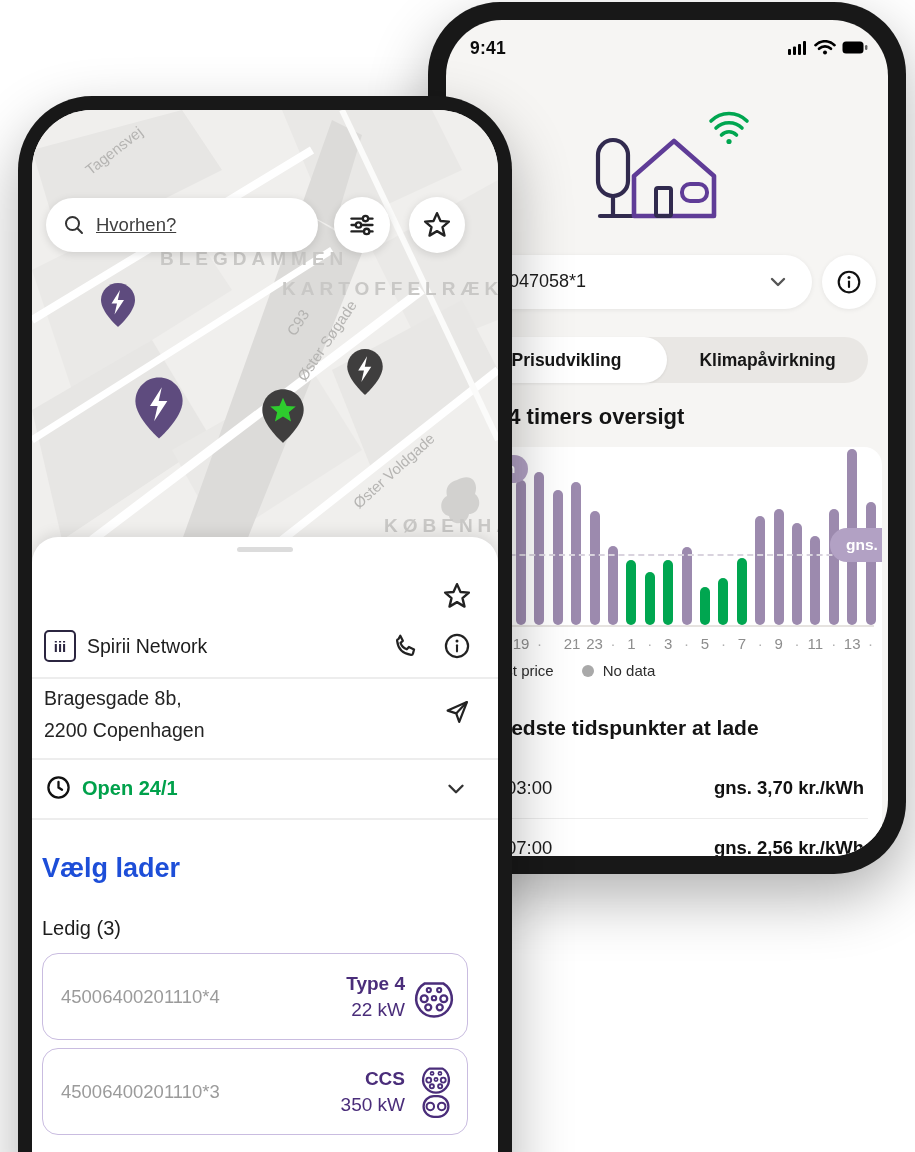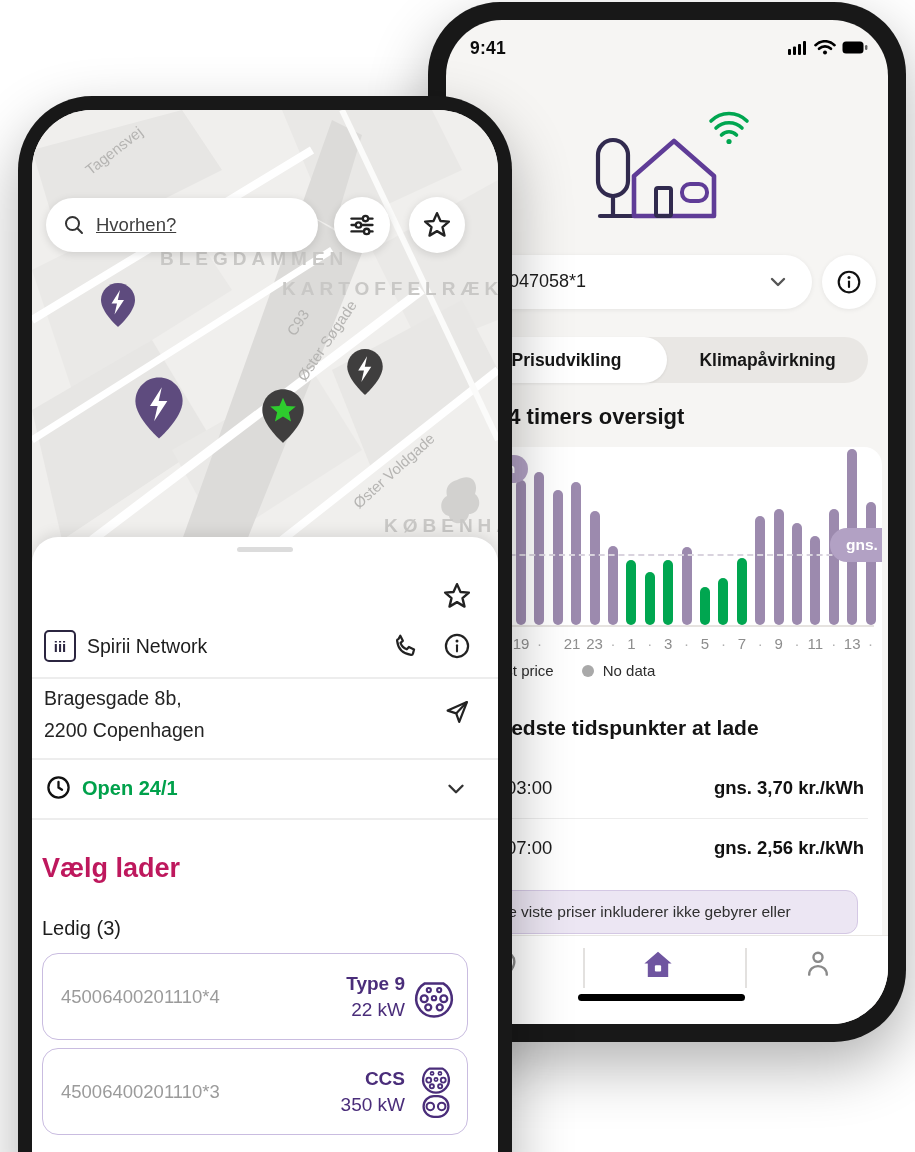--- a/index.html
+++ b/index.html
@@ -2,21 +2,21 @@
 <html><head>
 <meta charset="utf-8">
 <style>
   html,body{margin:0;padding:0;background:#ffffff;}
   body{width:915px;height:1152px;position:relative;overflow:hidden;
        font-family:"Liberation Sans",sans-serif;-webkit-font-smoothing:antialiased;}
   .phone{position:absolute;background:#181818;box-shadow:0 24px 60px rgba(0,0,0,.30);}
   .screen{position:absolute;overflow:hidden;background:#f6f5f3;}
 
   
-  #rphone{left:428px;top:2px;width:478px;height:1040px;border-radius:72px;z-index:1;}
+  #rphone{left:428px;top:2px;width:478px;height:872px;border-radius:72px;z-index:1;}
   #rscreen{inset:18px;border-radius:56px;}
   .rp-status{position:absolute;top:14px;left:0;right:0;height:30px;}
   .rp-time{position:absolute;left:24px;top:4px;font-size:17.5px;font-weight:700;color:#0c0c0c;letter-spacing:.2px;}
   .rp-statusicons{position:absolute;right:20px;top:6px;display:flex;gap:6px;align-items:center;}
   .rp-logo{position:absolute;top:88px;left:0;right:0;display:flex;justify-content:center;}
   .rp-select{position:absolute;top:235px;left:20px;width:346px;height:54px;background:#fff;border-radius:27px;
              box-shadow:0 1px 5px rgba(0,0,0,.07);}
   .rp-select-value{position:absolute;left:30px;top:16px;font-size:18px;color:#1b1b1b;}
   .rp-select-chevron{position:absolute;right:22px;top:15px;}
   .rp-info-btn{position:absolute;top:235px;left:376px;width:54px;height:54px;border-radius:50%;background:#fff;
@@ -73,21 +73,21 @@
   .handle{position:absolute;top:10px;left:205px;width:56px;height:5px;border-radius:3px;background:#dcdcdc;}
   .sheet-title{position:absolute;top:40px;left:12px;font-size:29px;font-weight:700;color:#17171c;}
   .sheet-star{position:absolute;top:44px;left:410px;width:30px;height:30px;}
   .net-logo{position:absolute;top:93px;left:12px;width:32px;height:32px;border:2.2px solid #2b2540;border-radius:5px;
             display:flex;align-items:center;justify-content:center;font-size:15px;font-weight:700;color:#2b2540;box-sizing:border-box;}
   .net-label{position:absolute;top:98px;left:55px;font-size:19.5px;color:#1c1c1c;}
   .icon-abs{position:absolute;width:28px;height:28px;}
   .sdiv{position:absolute;left:0;right:0;height:1.5px;background:#ededed;}
   .addr{position:absolute;top:145px;left:12px;font-size:19.5px;line-height:32px;color:#232323;}
   .open-label{position:absolute;top:240px;left:50px;font-size:20px;font-weight:700;color:#00A14B;}
-  .choose-title{position:absolute;top:316px;left:10px;font-size:27px;font-weight:700;color:#be185d;}
+  .choose-title{position:absolute;top:316px;left:10px;font-size:27px;font-weight:700;color:#1d4ed8;}
   .avail-label{position:absolute;top:380px;left:10px;font-size:20px;color:#1d1d1d;}
   .charger-card{position:absolute;left:10px;width:426px;height:87px;border:1.6px solid #c9bce0;border-radius:16px;
                 box-sizing:border-box;background:#fff;}
   .charger-id{position:absolute;left:18px;top:50%;transform:translateY(-50%);font-size:18.5px;color:#9b9b9b;}
   .charger-right{position:absolute;right:62px;top:50%;transform:translateY(-50%);text-align:right;color:#4a2d7a;}
   .charger-type{font-size:19px;font-weight:700;line-height:26px;}
   .charger-power{font-size:19px;line-height:26px;}
   .charger-icon{position:absolute;right:10px;top:50%;transform:translateY(-50%);}
 </style>
 </head>
@@ -378,21 +378,21 @@
         <path d="M6 9l6 6 6-6" stroke="#333" stroke-width="2.2" fill="none" stroke-linecap="round" stroke-linejoin="round"></path>
       </svg>
       <div class="sdiv" style="top:281px;"></div>
 
       <div class="choose-title">Vælg lader</div>
       <div class="avail-label">Ledig (3)</div>
 
       <div class="charger-card" style="top:416px;">
         <span class="charger-id">45006400201110*4</span>
         <div class="charger-right">
-          <div class="charger-type">Type 9</div>
+          <div class="charger-type">Type 4</div>
           <div class="charger-power">22 kW</div>
         </div>
         <svg class="charger-icon" width="46" height="46" viewBox="0 0 40 40">
           <g stroke="#4a2d7a" fill="none">
             <path d="M12 8.2A15.5 15.5 0 1 0 28 8.2Z" stroke-width="2.2" stroke-linejoin="round"></path>
             <circle cx="15.5" cy="14" r="1.8" stroke-width="1.8"></circle>
               <circle cx="24.5" cy="14" r="1.8" stroke-width="1.8"></circle>
             <circle cx="11.5" cy="21.5" r="3" stroke-width="2"></circle>
               <circle cx="20" cy="21" r="1.9" stroke-width="1.8"></circle>
             <circle cx="28.5" cy="21.5" r="3" stroke-width="2"></circle>

